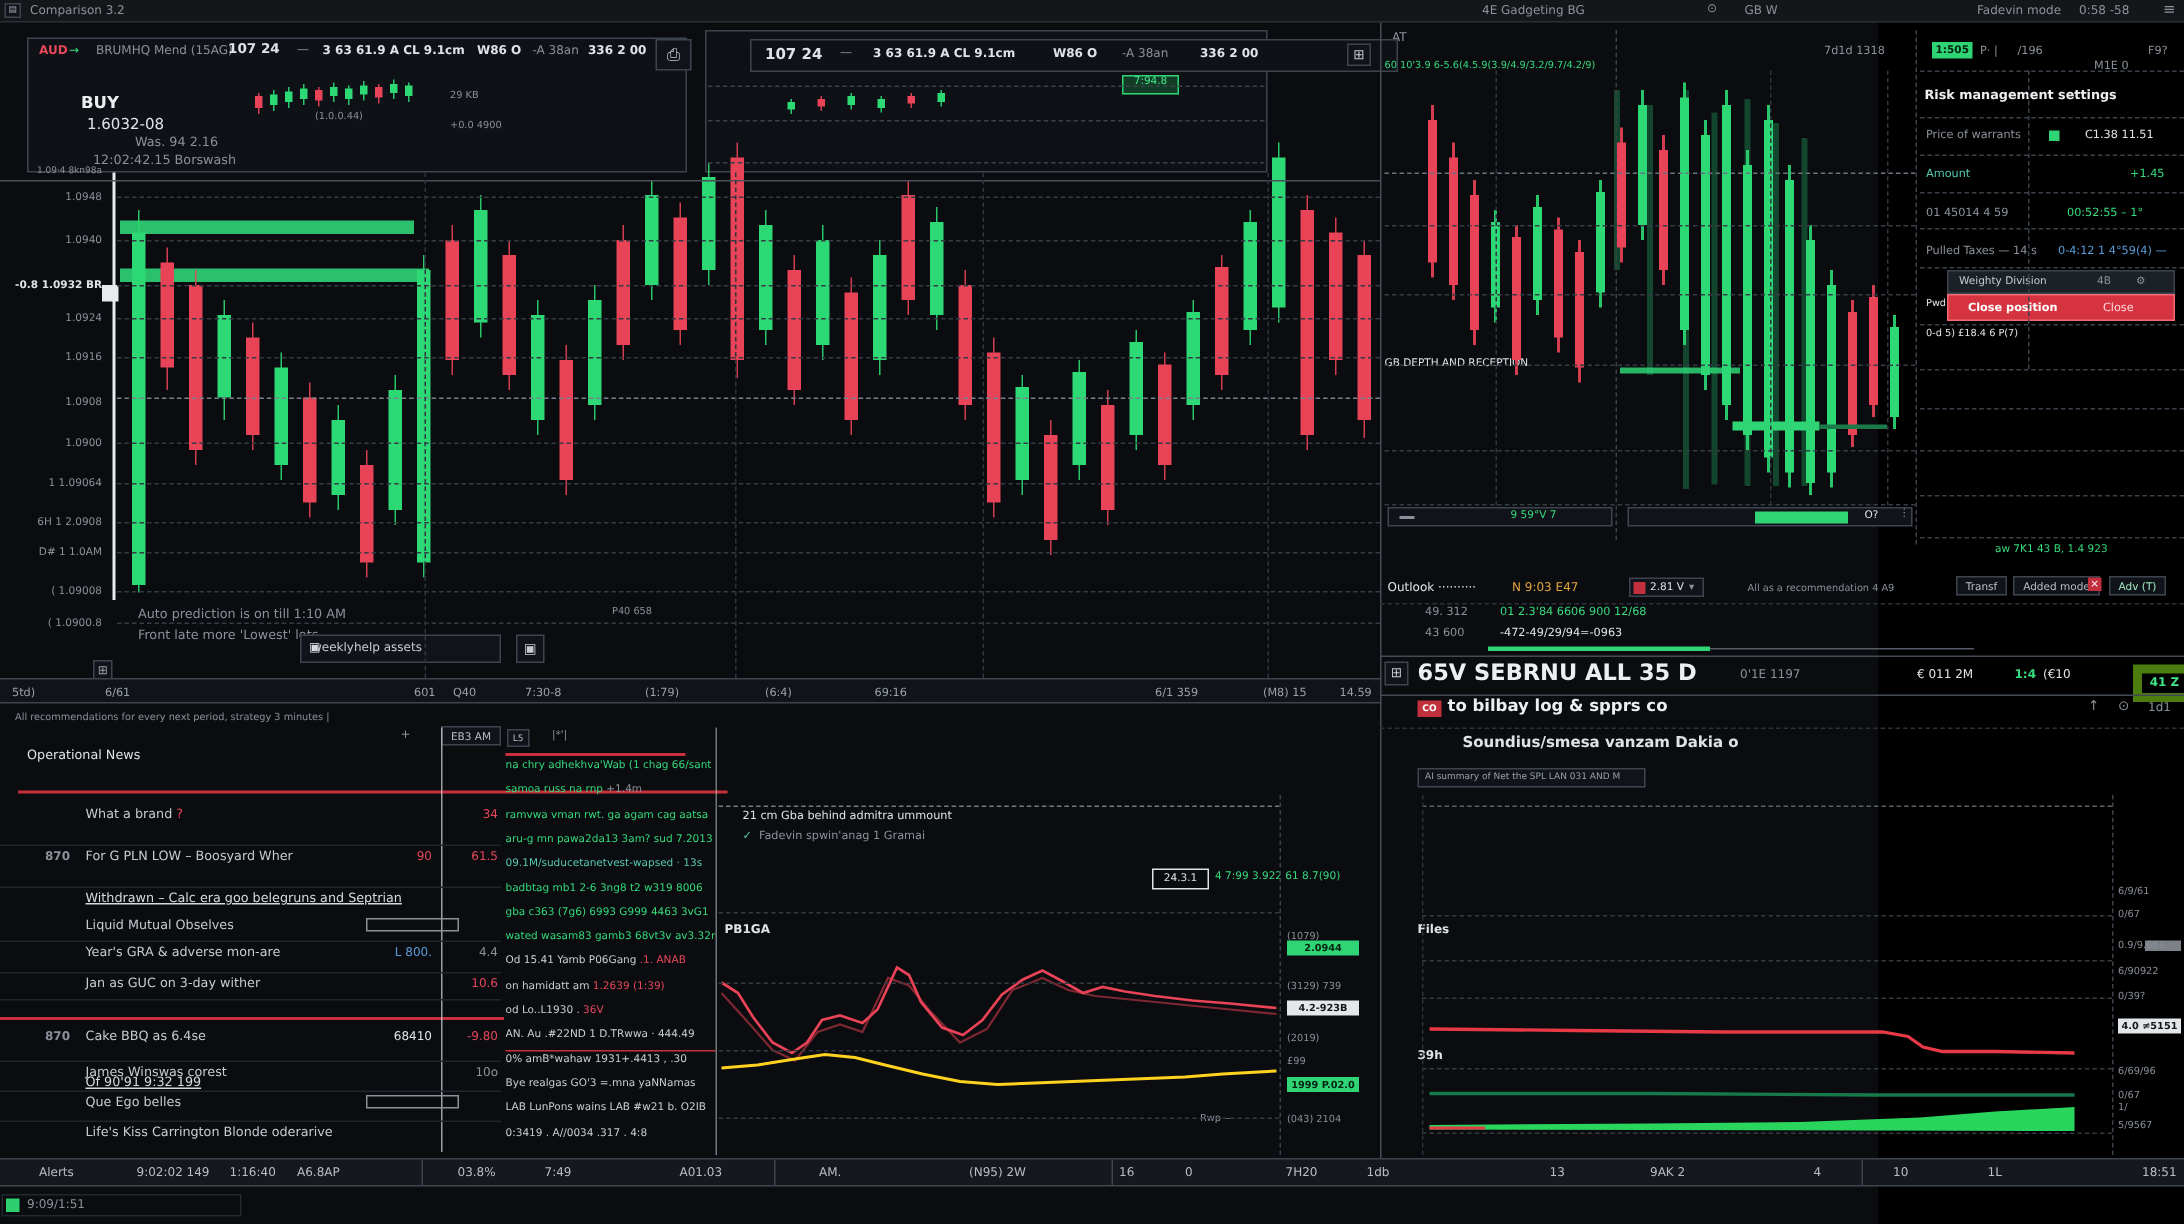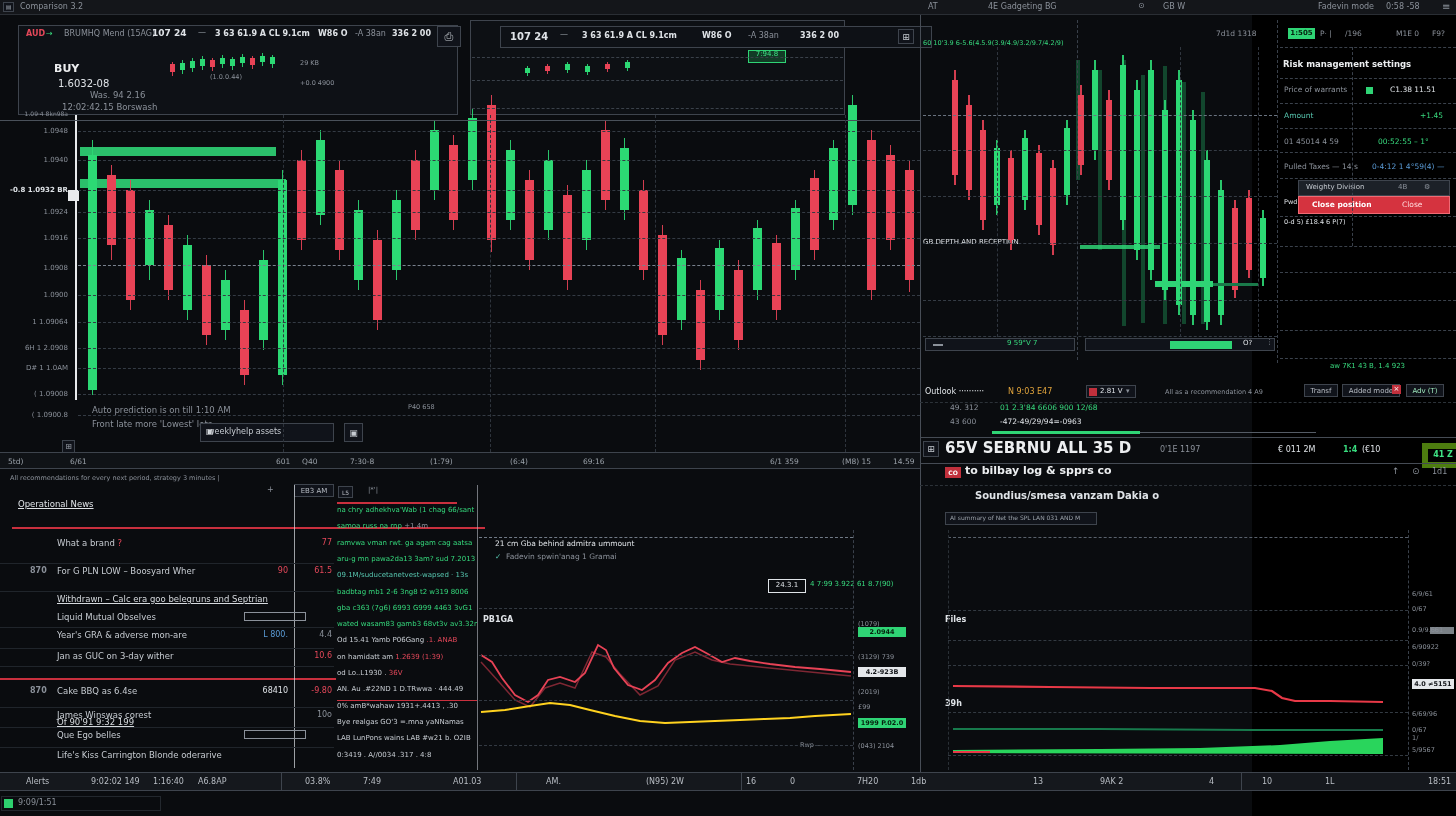--- a/index.html
+++ b/index.html
@@ -17,21 +17,21 @@
   .btn{cursor:pointer}
 </style>
 </head>
 <body>
 
 <div id="screen">
 
   <div class="panel" style="left:0;top:0;width:1456px;height:15px;background:#14161a;border-bottom:1px solid #2a2e34"></div>
   <div class="bx btn" style="left:3px;top:2px;width:11px;height:10px;text-align:center;font-size:6px;color:#9aa1a9">▤</div>
   <div class="t s8 dim" style="left:20px;top:3px">Comparison 3.2</div>
-  <div class="t s8 dim" style="left:928px;top:3px">AT</div>
+  <div class="t s8 dim" style="left:928px;top:21px">AT</div>
   <div class="t s8 dim" style="left:988px;top:3px">4E Gadgeting BG</div>
   <div class="t s8 dim btn" style="left:1138px;top:2px">⊙</div>
   <div class="t s8 dim" style="left:1163px;top:3px">GB W</div>
   <div class="t s8 dim" style="left:1318px;top:3px">Fadevin mode</div>
   <div class="t s8 dim" style="left:1386px;top:3px">0:58 -58</div>
   <div class="t s10 dim btn" style="left:1442px;top:1px">≡</div>
 
   <div class="bx" style="left:18px;top:25px;width:440px;height:90px;background:#0e1116"></div>
   <div class="t s8 red b" style="left:26px;top:30px">AUD</div>
   <div class="t s8 grn" style="left:46px;top:30px">→</div>
@@ -233,28 +233,28 @@
       <div style="position: absolute; left: 510px; top: 457px; font-size: 7.5px; color: rgb(154, 161, 169);">(6:4)</div>
       <div style="position: absolute; left: 583px; top: 457px; font-size: 7.5px; color: rgb(154, 161, 169);">69:16</div>
       <div style="position: absolute; left: 770px; top: 457px; font-size: 7.5px; color: rgb(154, 161, 169);">6/1 359</div>
       <div style="position: absolute; left: 842px; top: 457px; font-size: 7.5px; color: rgb(154, 161, 169);">(M8) 15</div>
       <div style="position: absolute; left: 893px; top: 457px; font-size: 7.5px; color: rgb(154, 161, 169);">14.59</div>
     </div>
 
   <div class="t s6 dim" style="left:10px;top:475px">All recommendations for every next period, strategy 3 minutes |</div>
   <div class="t s8 dim" style="left:267px;top:486px">+</div>
   <div class="bx" style="left:294px;top:484px;width:40px;height:13px;text-align:center;font-size:7px;color:#b9bec5;line-height:12px">EB3 AM</div>
-  <div class="t s85 wt" style="left:18px;top:500px;text-decoration:underline">Operational News</div>
+  <div class="t s85 wt" style="left:18px;top:500px;">Operational News</div>
   <div class="panel" style="left:12px;top:527px;width:473px;height:2px;background:#c9303e"></div>
   <div class="panel" style="left:0;top:678px;width:336px;height:2px;background:#c9303e"></div>
   <div class="panel" style="left:294px;top:485px;width:1px;height:283px;background:#cfd3d8;opacity:.75"></div>
   <div id="ops-rows">
       <div style="position: absolute; left: 0px; top: 535px; width: 334px; height: 28px; border-bottom: 1px solid rgb(32, 37, 43); cursor: pointer;">
         <div style="position: absolute; left: 57px; top: 3px; font-size: 8.5px; color: rgb(198, 203, 209); text-decoration: none; white-space: nowrap;">What a brand<span style="color: rgb(229, 72, 90);"> ?</span></div>
-        <div style="position: absolute; left: 300px; top: 3px; width: 32px; text-align: right; font-size: 8px; color: rgb(229, 72, 90);">77</div>
+        <div style="position: absolute; left: 300px; top: 3px; width: 32px; text-align: right; font-size: 8px; color: rgb(229, 72, 90);">34</div>
       </div>
       <div style="position: absolute; left: 0px; top: 563px; width: 334px; height: 28px; border-bottom: 1px solid rgb(32, 37, 43); cursor: pointer;">
         <div style="position: absolute; left: 30px; top: 3px; color: rgb(139, 145, 154); font-weight: bold; font-size: 8px;">870</div>
         <div style="position: absolute; left: 57px; top: 3px; font-size: 8.5px; color: rgb(198, 203, 209); text-decoration: none; white-space: nowrap;">For G PLN LOW – Boosyard Wher</div>
         <div style="position: absolute; left: 240px; top: 3px; width: 48px; text-align: right; font-size: 8px; color: rgb(229, 72, 90);">90</div>
         <div style="position: absolute; left: 300px; top: 3px; width: 32px; text-align: right; font-size: 8px; color: rgb(229, 72, 90);">61.5</div>
       </div>
       <div style="position: absolute; left: 0px; top: 591px; width: 334px; height: 18px; border-bottom: none; cursor: pointer;">
         <div style="position: absolute; left: 57px; top: 3px; font-size: 8.5px; color: rgb(214, 218, 222); text-decoration: underline; white-space: nowrap;">Withdrawn – Calc era goo belegruns and Septrian</div>
       </div>
@@ -333,21 +333,21 @@
       <div style="position: absolute; left: 858px; top: 718px; width: 48px; height: 10px; background: rgb(47, 212, 117); color: rgb(6, 34, 15); font-weight: bold; font-size: 6.5px; text-align: center; line-height: 10px;">1999 P.02.0</div>
       <div style="position: absolute; left: 858px; top: 742px; font-size: 6.5px; color: rgb(139, 145, 154);">(043) 2104</div>
     </div>
 
   <div class="panel" style="left:920px;top:15px;width:1px;height:757px;background:#474d56"></div>
 
   <div class="t s75 dim" style="left:1216px;top:30px">7d1d 1318</div>
   <div class="badge-grn t" style="left:1288px;top:28px;width:27px;height:11px;font-size:7px;line-height:11px">1:505</div>
   <div class="t s75 dim" style="left:1320px;top:30px">P· |</div>
   <div class="t s75 dim" style="left:1345px;top:30px">/196</div>
-  <div class="t s75 dim" style="left:1396px;top:30px">M1E 0</div>
+  <div class="t s75 dim" style="left:1396px;top:40px">M1E 0</div>
   <div class="t s75 dim" style="left:1432px;top:30px">F9?</div>
 
   <div class="t s6 grn" style="left:923px;top:40px">60 10'3.9 6-5.6(4.5.9(3.9/4.9/3.2/9.7/4.2/9)</div>
   <div class="t s7 wt" style="left:923px;top:239px">GB DEPTH AND RECEPTION</div>
   <div id="mini-ghosts">
       <div style="position: absolute; left: 1122px; top: 60px; width: 4px; height: 266px; background: rgb(35, 181, 102); opacity: 0.35;"></div>
       <div style="position: absolute; left: 1141px; top: 75px; width: 4px; height: 248px; background: rgb(35, 181, 102); opacity: 0.35;"></div>
       <div style="position: absolute; left: 1163px; top: 66px; width: 4px; height: 258px; background: rgb(35, 181, 102); opacity: 0.35;"></div>
       <div style="position: absolute; left: 1182px; top: 82px; width: 4px; height: 242px; background: rgb(35, 181, 102); opacity: 0.35;"></div>
       <div style="position: absolute; left: 1201px; top: 92px; width: 4px; height: 232px; background: rgb(35, 181, 102); opacity: 0.35;"></div>

